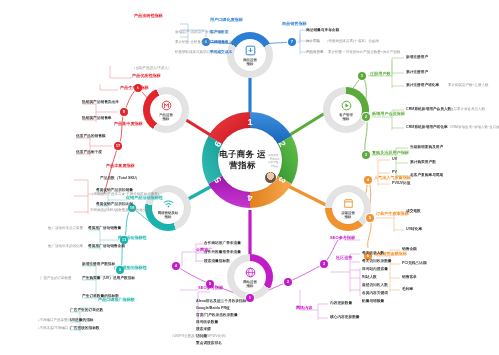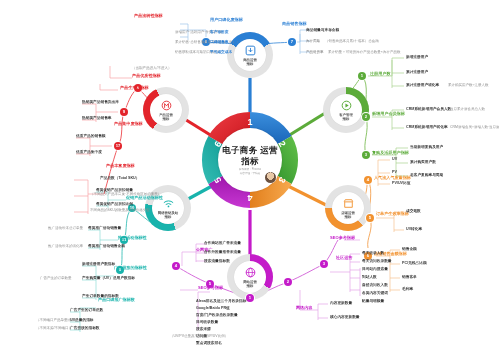--- a/index.html
+++ b/index.html
@@ -10,21 +10,21 @@
     -webkit-font-smoothing:antialiased;
   }
   #canvas{position:relative;width:499px;height:355px;}
   #edges{position:absolute;left:0;top:0;width:499px;height:355px;pointer-events:none;}
 
   
   .hub{position:absolute;left:200px;top:110px;width:100px;height:100px;}
   .hub-core{
     position:absolute;left:18px;top:18px;width:64px;height:64px;border-radius:50%;
     background:#ffffff;box-shadow:0 0 2px rgba(0,0,0,.18);
-    display:flex;flex-direction:column;justify-content:center;
+    display:flex;align-items:center;justify-content:center;
   }
   .hub-title{
     font-size:8.5px;font-weight:bold;color:#222;line-height:1.25;text-align:center;
     letter-spacing:.3px;
   }
   .hub-sub{
     font-size:2.6px;color:#9a9a9a;line-height:1.35;text-align:center;margin-top:2px;
     white-space:pre-line;
   }
   .hub-avatar{

